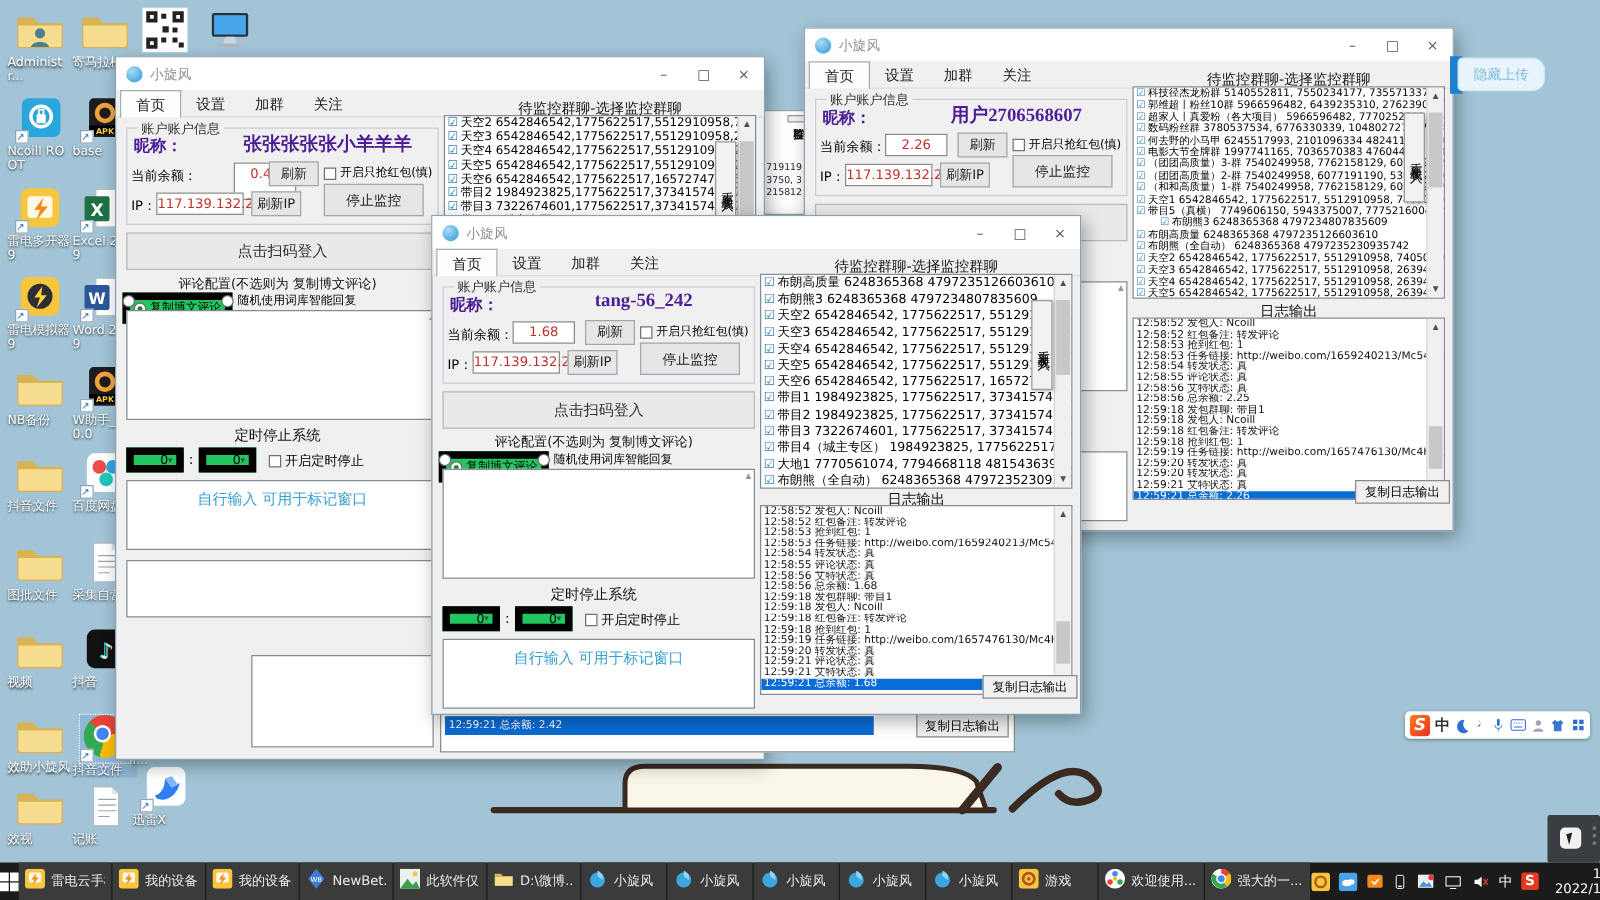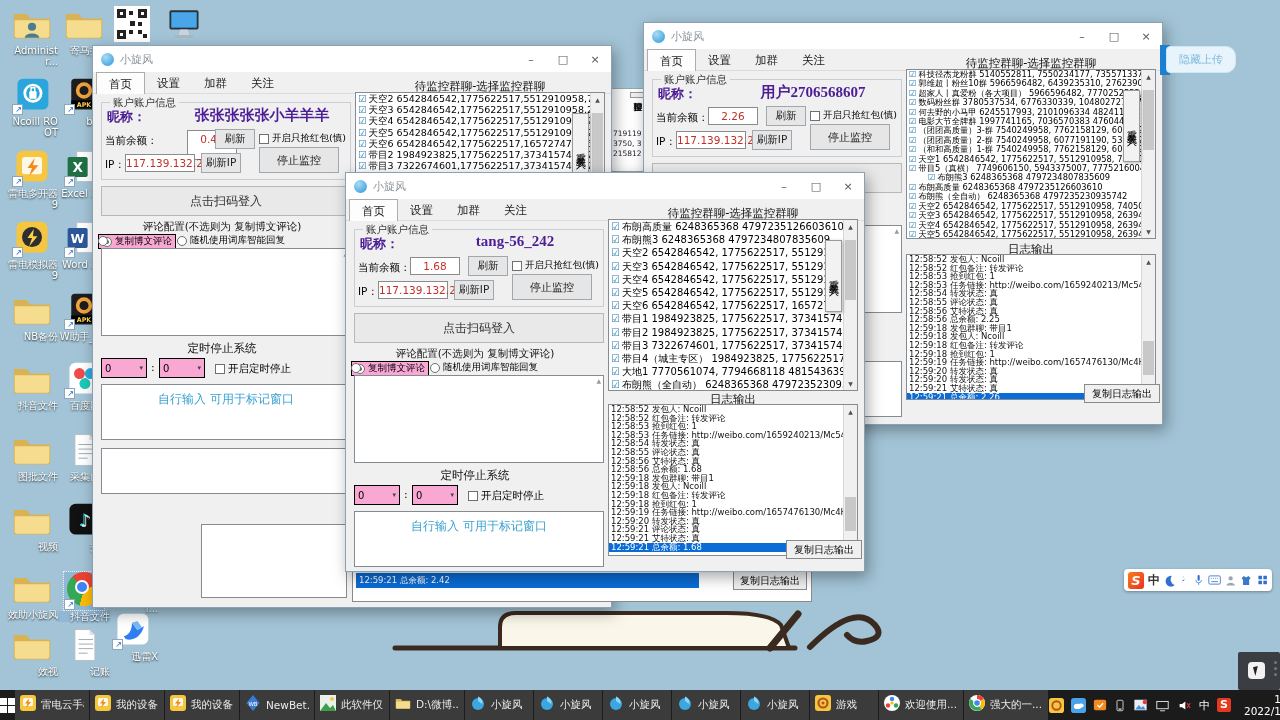--- a/index.html
+++ b/index.html
@@ -1,21 +1,21 @@
 <!DOCTYPE html>
 <html><head>
 <meta charset="utf-8">
 <style>
   html,body{margin:0;padding:0}
   body{font-family:"DejaVu Sans","Liberation Sans",sans-serif;-webkit-font-smoothing:antialiased}
   #desktop{position:relative;width:1280px;height:720px;overflow:hidden;background:#a2c4d6}
   #desktop *{box-sizing:border-box}
 
   
-  .dicon{position:absolute;width:52px;text-align:right;z-index:1}
+  .dicon{position:absolute;width:52px;text-align:left;z-index:1}
   .dicon .ig{width:40px;height:38px;margin:0 auto;position:relative}
   .dicon .ig svg{width:40px;height:36px;display:block;margin:0 auto}
   .dicon .lb{margin-top:1px;font-size:10px;color:#fff;text-shadow:0 1px 2px rgba(0,0,0,.85);line-height:11px;word-break:break-all}
   .dicon.selected .ig{background:rgba(125,170,210,.5);outline:1px dotted #e8f2fa}
   .dicon.selected .lb{background:rgba(125,170,210,.5)}
   .scut{position:absolute;left:0;bottom:0;width:11px;height:11px;background:#fff;border:1px solid #8fa6b8;font-size:8px;line-height:9px;color:#1b64c8}
   .chromeic{width:34px;height:34px;margin:2px auto 0;border-radius:50%;background:conic-gradient(from -45deg,#ea4335 0 120deg,#fbbc05 0 240deg,#34a853 0 360deg);position:relative}
   .chromeic .cin{position:absolute;left:50%;top:50%;width:14px;height:14px;margin:-9px 0 0 -9px;background:#4285f4;border:2px solid #fff;border-radius:50%}
 
   
@@ -45,21 +45,21 @@
   .sect{position:absolute;text-align:center;font-size:11.5px;color:#111}
   .hintblue{color:#3aa0cf;font-size:12px;text-align:center;padding-top:6px}
   .grow{white-space:nowrap;overflow:hidden;padding-left:2px}
   .grow .ck{color:#2f7fae;margin-right:2px}
   .logrow{font-size:8.5px;line-height:8.6px;white-space:nowrap;overflow:hidden;padding-left:2px;color:#111}
   .logsel{background:#0a6cd6;color:#fff}
   .vbtn{position:absolute;writing-mode:vertical-rl;background:#f2f2f2;border:1px solid #9a9a9a;font-size:10px;display:flex;align-items:center;justify-content:center;box-shadow:1px 1px 3px rgba(0,0,0,.3);letter-spacing:2px}
   .sbar{position:absolute;top:0;bottom:0;width:14px;background:#f0f0f0;border-left:1px solid #d8d8d8}
   .sbar .ar{height:13px;font-size:6px;color:#505050;text-align:center;line-height:13px}
   .sbar .th{position:absolute;left:1px;right:1px;background:#c8c8c8}
-  .sel{position:absolute;background:#f9a8d4;border:1px solid #000000;display:flex;align-items:center;justify-content:space-between;padding:0 3px;font-size:10px}
+  .sel{position:absolute;background:#22c55e;border:6px solid #000000;display:flex;align-items:center;justify-content:flex-end;padding:0 3px;font-size:10px}
   .sel .dd{font-size:7px;color:#444}
   .cpybtn{position:absolute;background:#f0f0f0;border:1px solid #8a8a8a;display:flex;align-items:center;justify-content:center;font-size:10px}
 
   
   #frag-strip{position:absolute;left:610px;top:88px;width:38px;height:84px;background:#fff;border:1px solid #9aa;z-index:2;overflow:hidden}
   #frag-strip .vt{position:absolute;right:2px;top:3px;writing-mode:vertical-rl;font-size:9px;background:#f0f0f0;border:1px solid #999;padding:2px 0}
   #frag-strip .num{font-size:7.5px;line-height:10px;color:#223;padding-left:2px;white-space:nowrap}
   #frag-log{position:absolute;left:352px;top:556px;width:460px;height:46px;background:#fff;border:1px solid #8a8a8a;z-index:5}
   #frag-log .row{position:absolute;left:3px;top:16px;right:112px;height:15px;background:#0a6cd6;color:#fff;font-size:8.5px;line-height:15px;padding-left:3px;white-space:nowrap;overflow:hidden}
   #frag-log .cpy{position:absolute;right:4px;top:14px;width:74px;height:19px}

